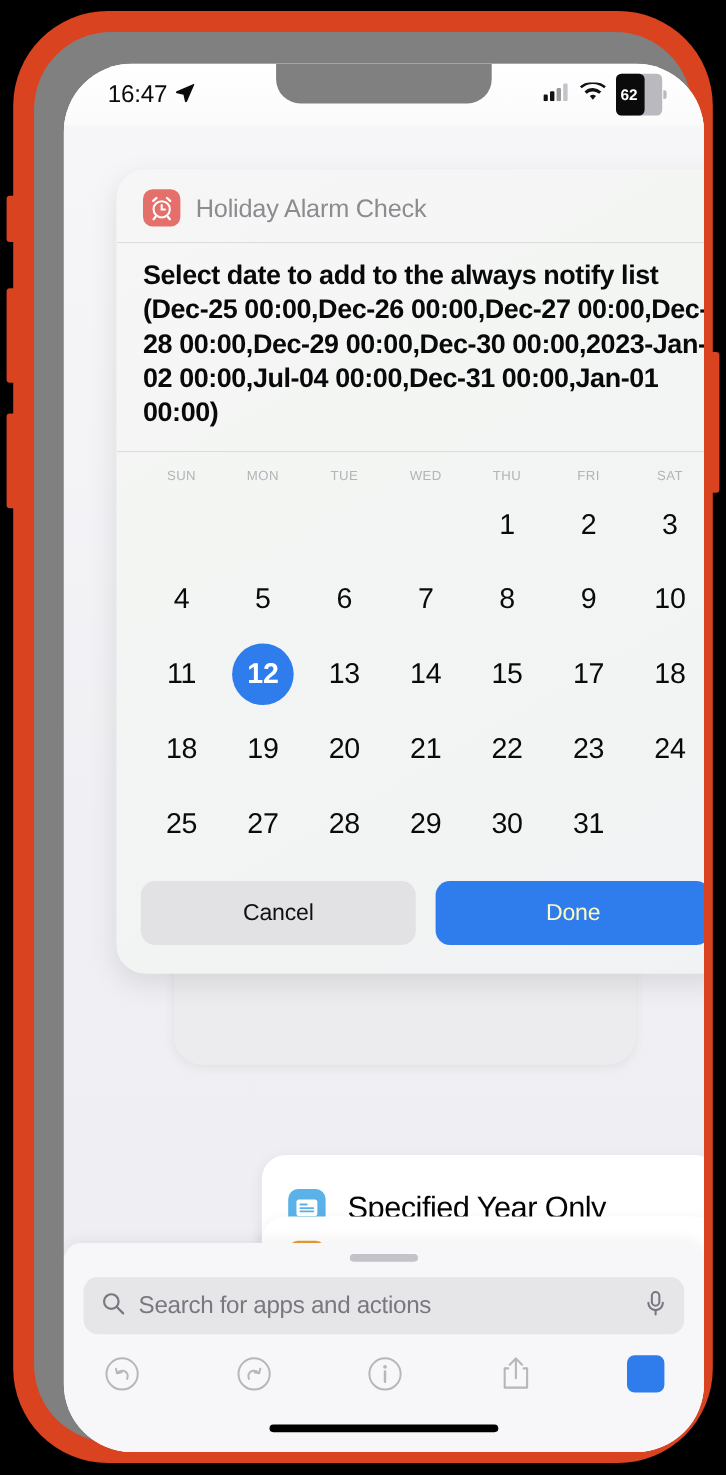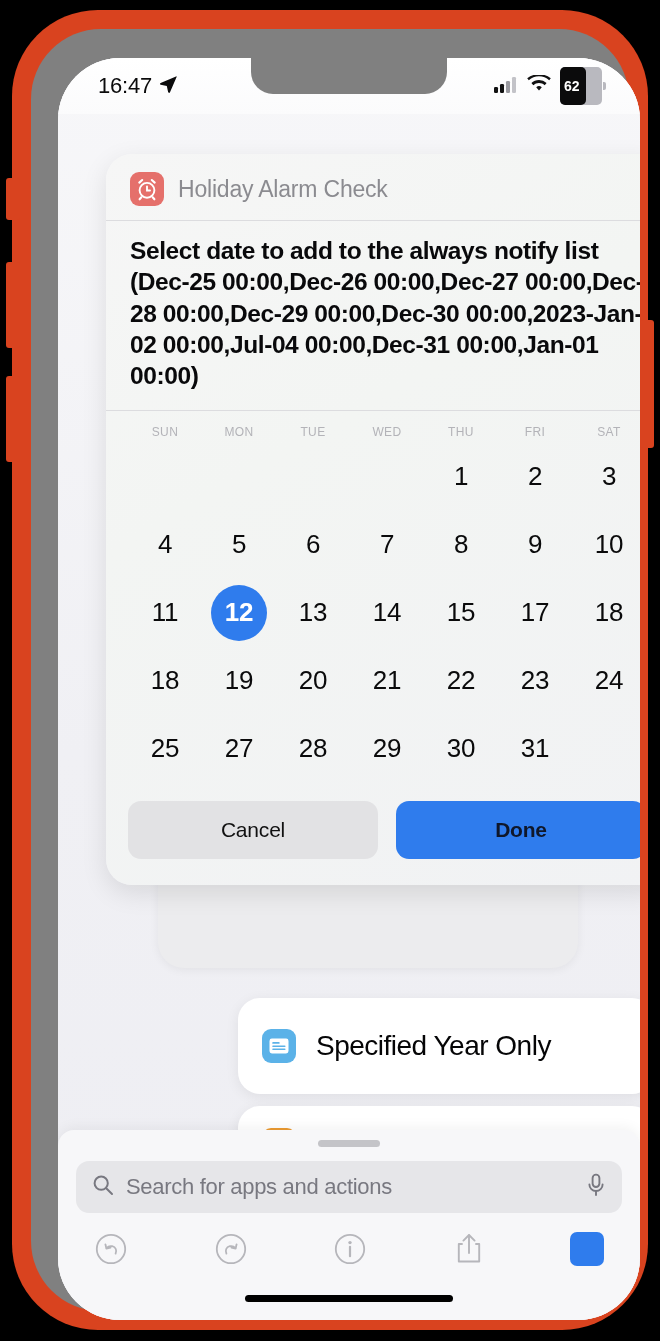--- a/index.html
+++ b/index.html
@@ -135,31 +135,31 @@
   
   #alert-actions {
     display:flex; gap:18px; padding:18px 22px 26px 22px;
   }
   .alert-btn {
     flex:1; height:58px; border-radius:13px; border:none;
     font-size:21px; letter-spacing:-0.2px; cursor:pointer;
     font-family:inherit;
   }
   #cancel-button { background:#e2e2e4; color:#111; }
-  #done-button  { background:#2f7ced; color:#0f172a; font-weight:700; }
+  #done-button  { background:#2f7ced; color:#fef9c3; font-weight:400; }
 
   
   .action-card {
     position:absolute; left:180px; width:416px;
     background:#fff; border-radius:22px;
     box-shadow:0 3px 14px rgba(0,0,0,.07);
     display:flex; align-items:center; gap:20px;
     padding:20px 24px;
   }
-  #card-specified-year { top:940px; height:96px; }
+  #card-specified-year { top:992px; height:96px; }
   #card-list { top:1048px; height:78px; }
   .card-icon {
     width:34px; height:34px; border-radius:9px; flex:0 0 auto;
     display:flex; align-items:center; justify-content:center;
   }
   .ci-blue   { background:#5bb2e8; }
   .ci-orange { background:#eb9a31; }
   .card-label {
     font-size:28px; color:#050506; letter-spacing:-0.5px; font-weight:400;
   }

